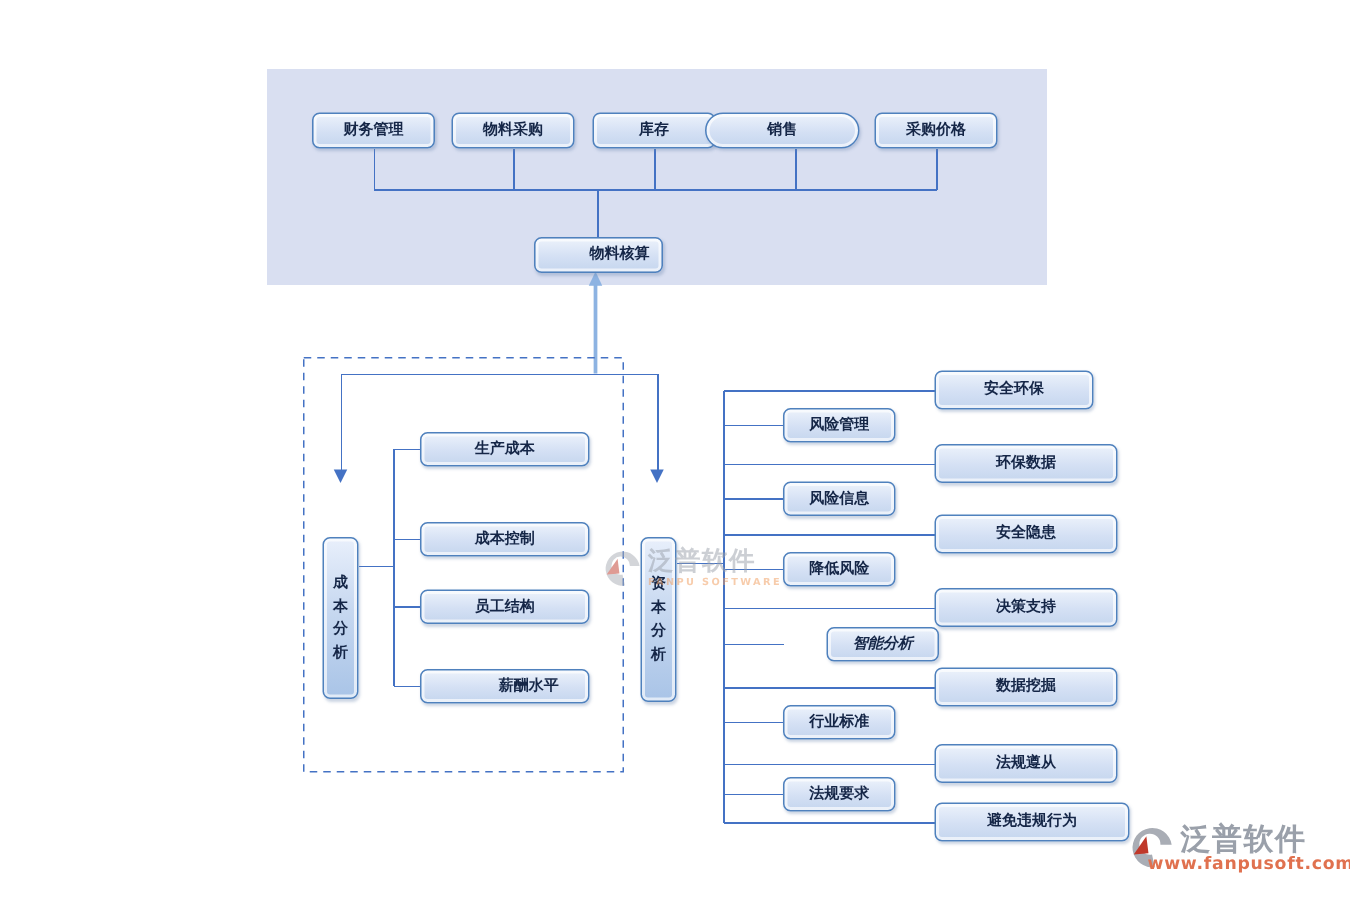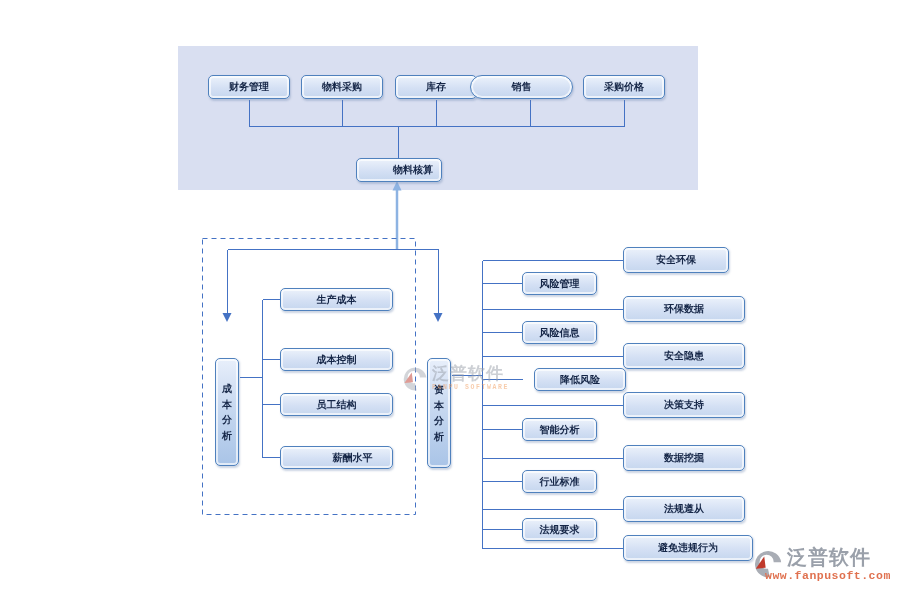--- a/index.html
+++ b/index.html
@@ -9,21 +9,21 @@
          font-size:23px;font-weight:800;color:#1e2940;letter-spacing:.5px;}
   .panel{position:absolute;left:178px;top:46px;width:520px;height:144px;background:#d9dff1;}
   svg.wires{position:absolute;left:0;top:0;width:900px;height:600px;}
   .node{position:absolute;box-sizing:border-box;display:flex;align-items:center;justify-content:center;
         border:1px solid #4f81bd;border-radius:5px;
         background:linear-gradient(180deg,#ecf2fb 0%,#d4e0f4 55%,#c5d6ee 100%);
         box-shadow:inset 0 0 0 2px rgba(255,255,255,.65),1px 1.5px 2px rgba(110,135,175,.35);
         font-size:10px;font-weight:700;color:#152647;text-align:center;line-height:1.2;}
   .node.vert{background:linear-gradient(180deg,#e8effb 0%,#c7d8f0 45%,#a9c4e7 100%);
         word-break:break-all;line-height:1.55;padding:4px 2px;margin-top:36px;}
-  .wm{position:absolute;display:flex;gap:4px;font-family:Liberation Mono, monospace;}
+  .wm{position:absolute;display:flex;align-items:center;gap:4px;}
   .wm .txt{display:flex;flex-direction:column;line-height:1;}
   .wm-center{left:402px;top:366px;opacity:.5;}
   .wm-center .brand{font-size:17px;font-weight:800;color:#9aa0aa;letter-spacing:1px;}
   .wm-center .sub{font-size:6.5px;font-weight:700;color:#f09a5a;letter-spacing:1.6px;margin-top:2px;}
   .footer-logo{left:753px;top:549px;}
   .footer-logo .brand{font-size:20px;font-weight:800;color:#9aa0aa;letter-spacing:1px;}
   .footer-logo .url{font-size:11.5px;font-weight:700;color:#e0714f;margin-top:1px;margin-left:-22px;letter-spacing:.5px;}
   .logo-ic{flex:0 0 auto;}
 </style>
 </head>
@@ -77,22 +77,22 @@
       <div class="node" style="left: 583px; top: 75px; width: 82px; height: 24px;">采购价格</div>
       <div class="node" style="left: 356px; top: 158px; width: 86px; height: 24px; padding-left: 28px;">物料核算</div>
       <div class="node vert" style="left: 215px; top: 322px; width: 24px; height: 108px;">成本分析</div>
       <div class="node vert" style="left: 427px; top: 322px; width: 24px; height: 110px;">资本分析</div>
       <div class="node" style="left: 280px; top: 288px; width: 113px; height: 23px;">生产成本</div>
       <div class="node" style="left: 280px; top: 348px; width: 113px; height: 23px;">成本控制</div>
       <div class="node" style="left: 280px; top: 393px; width: 113px; height: 23px;">员工结构</div>
       <div class="node" style="left: 280px; top: 446px; width: 113px; height: 23px; padding-left: 32px;">薪酬水平</div>
       <div class="node" style="left: 522px; top: 272px; width: 75px; height: 23px;">风险管理</div>
       <div class="node" style="left: 522px; top: 321px; width: 75px; height: 23px;">风险信息</div>
-      <div class="node" style="left: 522px; top: 368px; width: 92px; height: 23px; margin-left: 12px;">降低风险</div>
-      <div class="node" style="left: 522px; top: 418px; width: 75px; height: 23px;">智能分析</div>
+      <div class="node" style="left: 522px; top: 368px; width: 75px; height: 23px;">降低风险</div>
+      <div class="node" style="left: 551px; top: 418px; width: 75px; height: 23px; font-style: italic;">智能分析</div>
       <div class="node" style="left: 522px; top: 470px; width: 75px; height: 23px;">行业标准</div>
       <div class="node" style="left: 522px; top: 518px; width: 75px; height: 23px;">法规要求</div>
       <div class="node" style="left: 623px; top: 247px; width: 106px; height: 26px;">安全环保</div>
       <div class="node" style="left: 623px; top: 296px; width: 122px; height: 26px;">环保数据</div>
       <div class="node" style="left: 623px; top: 343px; width: 122px; height: 26px;">安全隐患</div>
       <div class="node" style="left: 623px; top: 392px; width: 122px; height: 26px;">决策支持</div>
       <div class="node" style="left: 623px; top: 445px; width: 122px; height: 26px;">数据挖掘</div>
       <div class="node" style="left: 623px; top: 496px; width: 122px; height: 26px;">法规遵从</div>
       <div class="node" style="left: 623px; top: 535px; width: 130px; height: 26px;">避免违规行为</div>
     </div>

